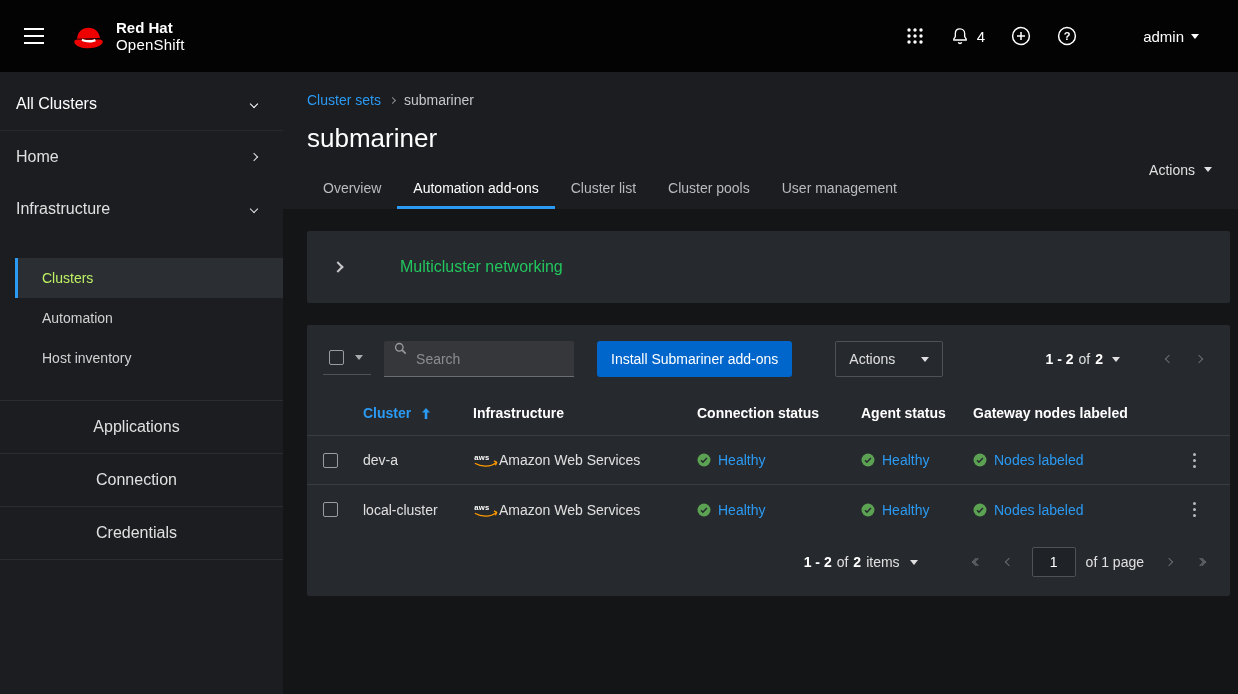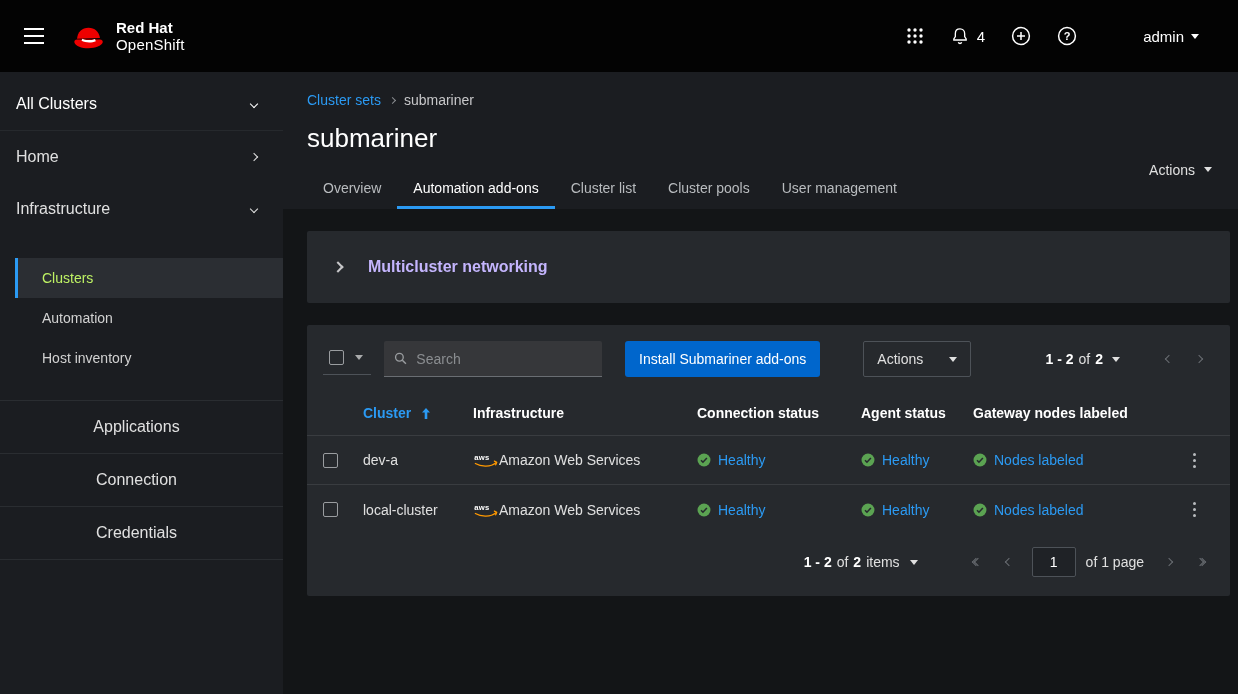--- a/index.html
+++ b/index.html
@@ -69,27 +69,27 @@
   .tabs{display:flex;margin-top:16px;}
   .tab{padding:10px 16px 13px;font-size:14px;color:#b9bcbf;cursor:pointer;position:relative;}
   .tab.active{color:#fff;}
   .tab.active::after{content:"";position:absolute;left:0;right:0;bottom:0;height:3px;background:var(--link);}
 
   
   .content{flex:1;padding:22px 8px 24px 24px;overflow:hidden;}
   .card{background:var(--card-bg);border-radius:2px;}
   .expand-card{height:72px;display:flex;align-items:center;gap:17px;padding:0 18px;margin-bottom:22px;}
   .expand-toggle{width:26px;height:26px;display:flex;align-items:center;justify-content:center;color:#c7c7c9;}
-  .expand-card h2{font-size:16px;font-weight:700;color:#c4b5fd;}
+  .expand-card h2{font-size:16px;font-weight:400;color:#22c55e;margin-left:32px;}
 
   
   .toolbar{display:flex;align-items:center;padding:16px 16px 14px;}
   .bulk-select{display:flex;align-items:center;gap:11px;padding:6px 8px 9px 6px;border-bottom:1px solid #4d5258;color:var(--text-dim);cursor:pointer;}
   input[type="checkbox"].pf-check{appearance:none;-webkit-appearance:none;width:15px;height:15px;border:1px solid #9a9da0;background:transparent;cursor:pointer;margin:0;border-radius:2px;}
-  .search-box{display:flex;align-items:center;width:218px;height:36px;background:#36373a;padding:0 10px;gap:9px;margin-left:13px;border-bottom:1px solid #6a6e73;border-radius:2px 2px 0 0;}
+  .search-box{display:flex;width:190px;height:36px;background:#36373a;padding:0 10px;gap:9px;margin-left:13px;border-bottom:1px solid #6a6e73;border-radius:2px 2px 0 0;}
   .search-box input{background:none;border:none;outline:none;color:var(--text);font-size:14px;width:100%;}
   .search-box input::placeholder{color:#8a8d90;}
   .btn-primary{background:var(--primary);color:#fff;height:36px;padding:0 14px;font-size:14px;border-radius:3px;margin-left:23px;white-space:nowrap;}
   .actions-toggle{display:flex;align-items:center;gap:26px;height:36px;padding:0 13px;border:1px solid #4d5258;color:var(--text);font-size:14px;cursor:pointer;margin-left:43px;border-radius:2px;}
   .pagination-top{margin-left:auto;display:flex;align-items:center;}
   .pag-toggle{display:flex;align-items:center;gap:9px;font-size:14px;color:var(--text);cursor:pointer;padding:6px 8px;}
   .pag-nums{display:flex;gap:5px;align-items:center;}
   .pag-nums b{color:#fff;font-weight:700;}
   .pag-btn{width:30px;height:30px;display:inline-flex;align-items:center;justify-content:center;color:#6a6e73;}
   .pag-gap{width:26px;}

